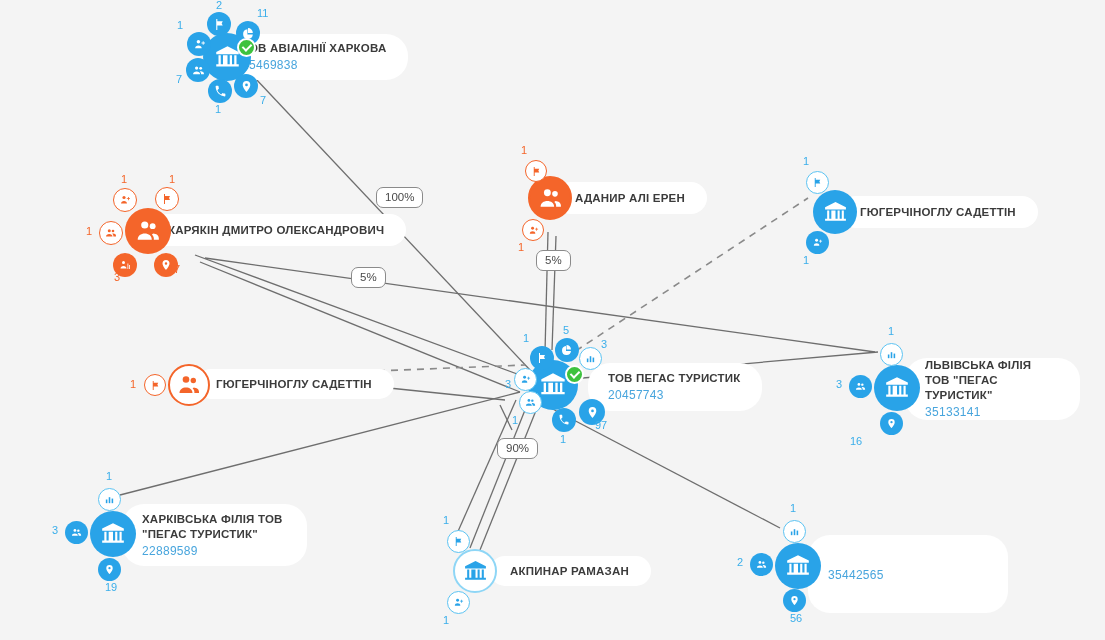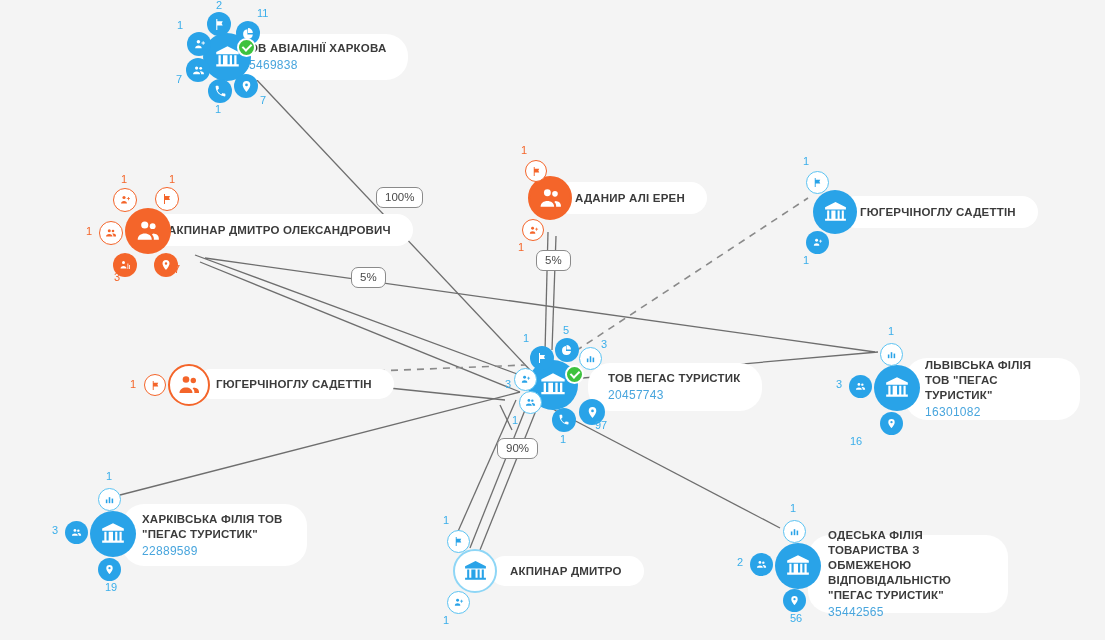--- a/index.html
+++ b/index.html
@@ -170,21 +170,21 @@
     <div class="sat" style="left:234px;top:74px;width:24px;height:24px;background:#29a3e8;">
       <svg width="13" height="13" viewBox="0 0 24 24" fill="#fff">
           <path d="M12 2a7 7 0 0 0-7 7c0 5.2 7 13 7 13s7-7.8 7-13a7 7 0 0 0-7-7zm0 9.5A2.5 2.5 0 1 1 12 6.5a2.5 2.5 0 0 1 0 5z"></path>
         </svg>
       </div>
     <div class="satnum blue" style="left:260px;top:95px;">7</div>
   </div>
 
   <div class="node">
     <div class="pill" style="left:148px;top:214px;height:32px;">
-      <div class="title">АКПИНАР ДМИТРО ОЛЕКСАНДРОВИЧ</div>
+      <div class="title">КАРЯКІН ДМИТРО ОЛЕКСАНДРОВИЧ</div>
     </div>
     <div class="main-circle" style="left:125px;top:208px;width:46px;height:46px;background:#f4652a;">
       <svg width="26" height="26" viewBox="0 0 24 24" fill="#fff">
           <circle cx="9" cy="6.5" r="3.3"></circle>
           <circle cx="16.3" cy="7.5" r="2.7"></circle>
           <path d="M2.5 20c0-3.6 3-5.6 6.5-5.6s6.5 2 6.5 5.6h-13zm14.3-5.6c2.8.2 5.2 1.6 5.2 4.4V20h-4.6c.2-2.4-.6-3.6-1.8-4.6.4-.4.8-.7 1.2-1z"></path>
         </svg>
     </div>
 
     <div class="sat" style="left:113px;top:188px;width:24px;height:24px;background:#fff;border:1.8px solid #f4652a;">
@@ -369,21 +369,21 @@
       <svg width="13" height="13" viewBox="0 0 24 24" fill="#fff">
           <path d="M12 2a7 7 0 0 0-7 7c0 5.2 7 13 7 13s7-7.8 7-13a7 7 0 0 0-7-7zm0 9.5A2.5 2.5 0 1 1 12 6.5a2.5 2.5 0 0 1 0 5z"></path>
         </svg>
       </div>
     <div class="satnum blue" style="left:595px;top:420px;">97</div>
   </div>
 
   <div class="node">
     <div class="pill" style="left:905px;top:358px;width:175px;height:62px;">
       <div class="title wrap">ЛЬВІВСЬКА ФІЛІЯ ТОВ "ПЕГАС ТУРИСТИК"</div>
-      <div class="code">16301082</div>
+      <div class="code">35133141</div>
     </div>
     <div class="main-circle" style="left:874px;top:365px;width:46px;height:46px;background:#29a3e8;">
       <svg width="26" height="26" viewBox="0 0 24 24" fill="#fff">
           <path d="M12 2 2 7v2h20V7L12 2zM4 10v8H2v2h20v-2h-2v-8h-2v8h-2v-8h-2v8h-2v-8H8v8H6v-8H4z"></path>
         </svg>
     </div>
 
     <div class="sat" style="left:880px;top:343px;width:23px;height:23px;background:#fff;border:1.8px solid #5cc3f2;">
       <svg width="11" height="11" viewBox="0 0 24 24" fill="#29a3e8">
           <rect x="4" y="12" width="3.4" height="8"></rect>
@@ -442,21 +442,20 @@
     <div class="sat" style="left:98px;top:558px;width:23px;height:23px;background:#29a3e8;">
       <svg width="11" height="11" viewBox="0 0 24 24" fill="#fff">
           <path d="M12 2a7 7 0 0 0-7 7c0 5.2 7 13 7 13s7-7.8 7-13a7 7 0 0 0-7-7zm0 9.5A2.5 2.5 0 1 1 12 6.5a2.5 2.5 0 0 1 0 5z"></path>
         </svg>
       </div>
     <div class="satnum blue" style="left:105px;top:582px;">19</div>
   </div>
 
   <div class="node">
     <div class="pill" style="left:808px;top:535px;width:200px;height:78px;">
-      <div class="title wrap">ОДЕСЬКА ФІЛІЯ ТОВАРИСТВА З ОБМЕЖЕНОЮ ВІДПОВІДАЛЬНІСТЮ "ПЕГАС ТУРИСТИК"</div>
       <div class="code">35442565</div>
     </div>
     <div class="main-circle" style="left:775px;top:543px;width:46px;height:46px;background:#29a3e8;">
       <svg width="26" height="26" viewBox="0 0 24 24" fill="#fff">
           <path d="M12 2 2 7v2h20V7L12 2zM4 10v8H2v2h20v-2h-2v-8h-2v8h-2v-8h-2v8h-2v-8H8v8H6v-8H4z"></path>
         </svg>
     </div>
 
     <div class="sat" style="left:783px;top:520px;width:23px;height:23px;background:#fff;border:1.8px solid #5cc3f2;">
       <svg width="11" height="11" viewBox="0 0 24 24" fill="#29a3e8">
@@ -479,21 +478,21 @@
     <div class="sat" style="left:783px;top:589px;width:23px;height:23px;background:#29a3e8;">
       <svg width="11" height="11" viewBox="0 0 24 24" fill="#fff">
           <path d="M12 2a7 7 0 0 0-7 7c0 5.2 7 13 7 13s7-7.8 7-13a7 7 0 0 0-7-7zm0 9.5A2.5 2.5 0 1 1 12 6.5a2.5 2.5 0 0 1 0 5z"></path>
         </svg>
       </div>
     <div class="satnum blue" style="left:790px;top:613px;">56</div>
   </div>
 
   <div class="node">
     <div class="pill" style="left:490px;top:556px;height:30px;">
-      <div class="title">АКПИНАР ДМИТРО</div>
+      <div class="title">АКПИНАР РАМАЗАН</div>
     </div>
     <div class="main-circle" style="left:453px;top:549px;width:44px;height:44px;background:#fff;border:2px solid #8ed6f6;box-sizing:border-box;">
       <svg width="25" height="25" viewBox="0 0 24 24" fill="#29a3e8">
           <path d="M12 2 2 7v2h20V7L12 2zM4 10v8H2v2h20v-2h-2v-8h-2v8h-2v-8h-2v8h-2v-8H8v8H6v-8H4z"></path>
         </svg>
     </div>
 
     <div class="sat" style="left:447px;top:530px;width:23px;height:23px;background:#fff;border:1.8px solid #5cc3f2;">
       <svg width="11" height="11" viewBox="0 0 24 24" fill="#29a3e8">
           <path d="M6 2v20h2v-8h10l-2-4 2-4H8V2H6z"></path>

